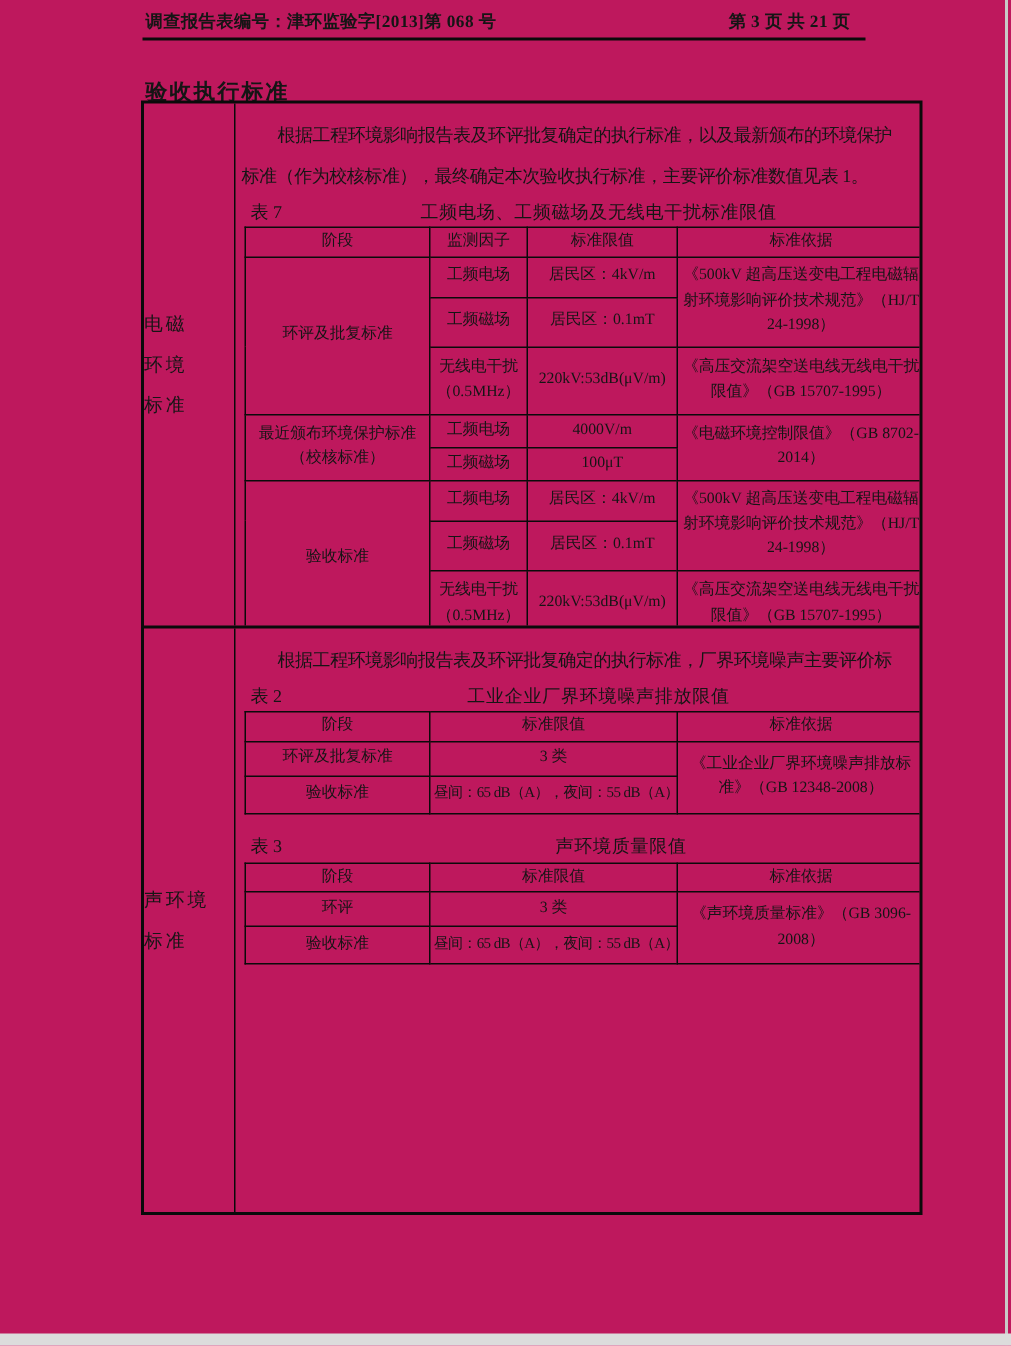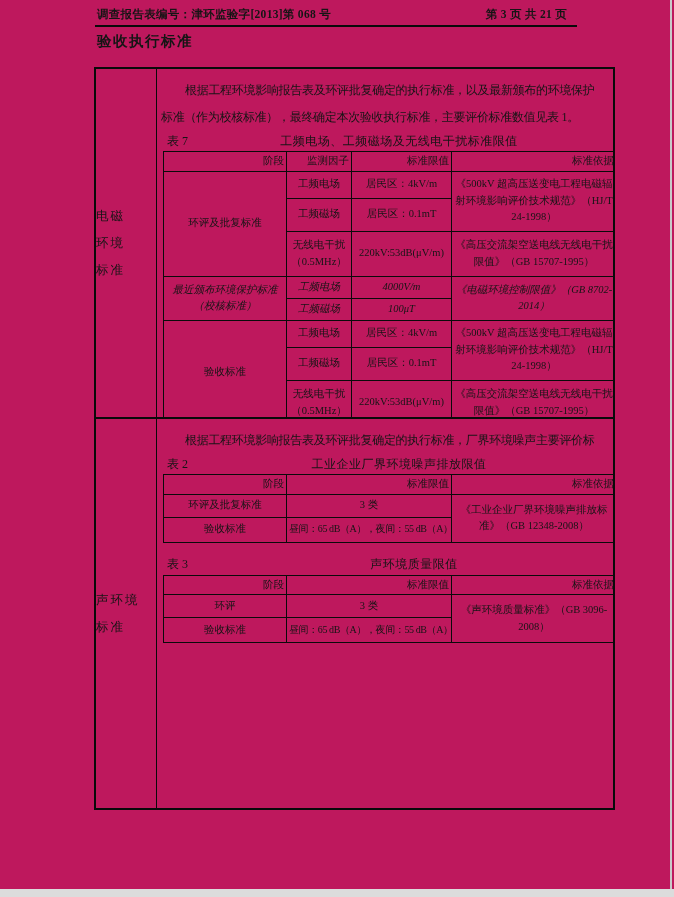--- a/index.html
+++ b/index.html
@@ -8,21 +8,21 @@
     font-family:"Liberation Serif","DejaVu Serif",serif;color:#151515;overflow:hidden;
   }
   
   .doc-header{
     position:absolute;top:7px;left:97px;width:470px;
     display:flex;justify-content:space-between;
     font-size:11.5px;font-weight:bold;letter-spacing:.3px;
   }
   .header-rule{position:absolute;top:25px;left:95px;width:482px;height:2px;background:#0a0a0a;}
   
-  .doc-title{position:absolute;top:32px;left:97px;font-size:14.5px;font-weight:bold;letter-spacing:1.5px;}
+  .doc-title{position:absolute;top:52px;left:97px;font-size:14.5px;font-weight:bold;letter-spacing:1.5px;}
   
   .outer-box{
     position:absolute;top:67px;left:94px;width:521px;height:743px;
     border:2px solid #0a0a0a;box-sizing:border-box;display:flex;flex-direction:column;
   }
   .section-row{display:flex;box-sizing:border-box;}
   .section-row.em{height:350px;border-bottom:2px solid #0a0a0a;}
   .section-row.noise{flex:1;}
   .label-cell{
     width:60px;min-width:60px;border-right:1.5px solid #0a0a0a;
@@ -42,21 +42,21 @@
   .table-caption.wide .caption-title{margin-right:40px;}
   
   table.std-table{
     border-collapse:collapse;table-layout:fixed;margin-left:6px;width:453px;
     font-size:10.5px;
   }
   table.std-table td{
     border:1px solid #0a0a0a;text-align:center;vertical-align:middle;
     padding:1px 2px;line-height:16.5px;overflow:hidden;
   }
-  tr.h16 td{height:16px;text-align:right;} tr.h19 td{height:19px;font-style:italic;} tr.h20 td{height:20px;}
+  tr.h16 td{height:16px;} tr.h19 td{height:19px;} tr.h20 td{height:20px;}
   tr.h22 td{height:22px;} tr.h24 td{height:24px;} tr.h30 td{height:30px;}
   tr.h42 td{height:42px;}
   td.db-cell{font-size:10px;letter-spacing:-0.4px;white-space:nowrap;}
   .gap12{height:12px;}
   
   .scan-edge-right{position:absolute;top:0;right:2px;width:2px;height:100%;background:#c9c9c9;}
   .scan-edge-bottom{position:absolute;bottom:0;left:0;width:100%;height:8px;background:#dcdcdc;}
 </style>
 </head>
 <body>

